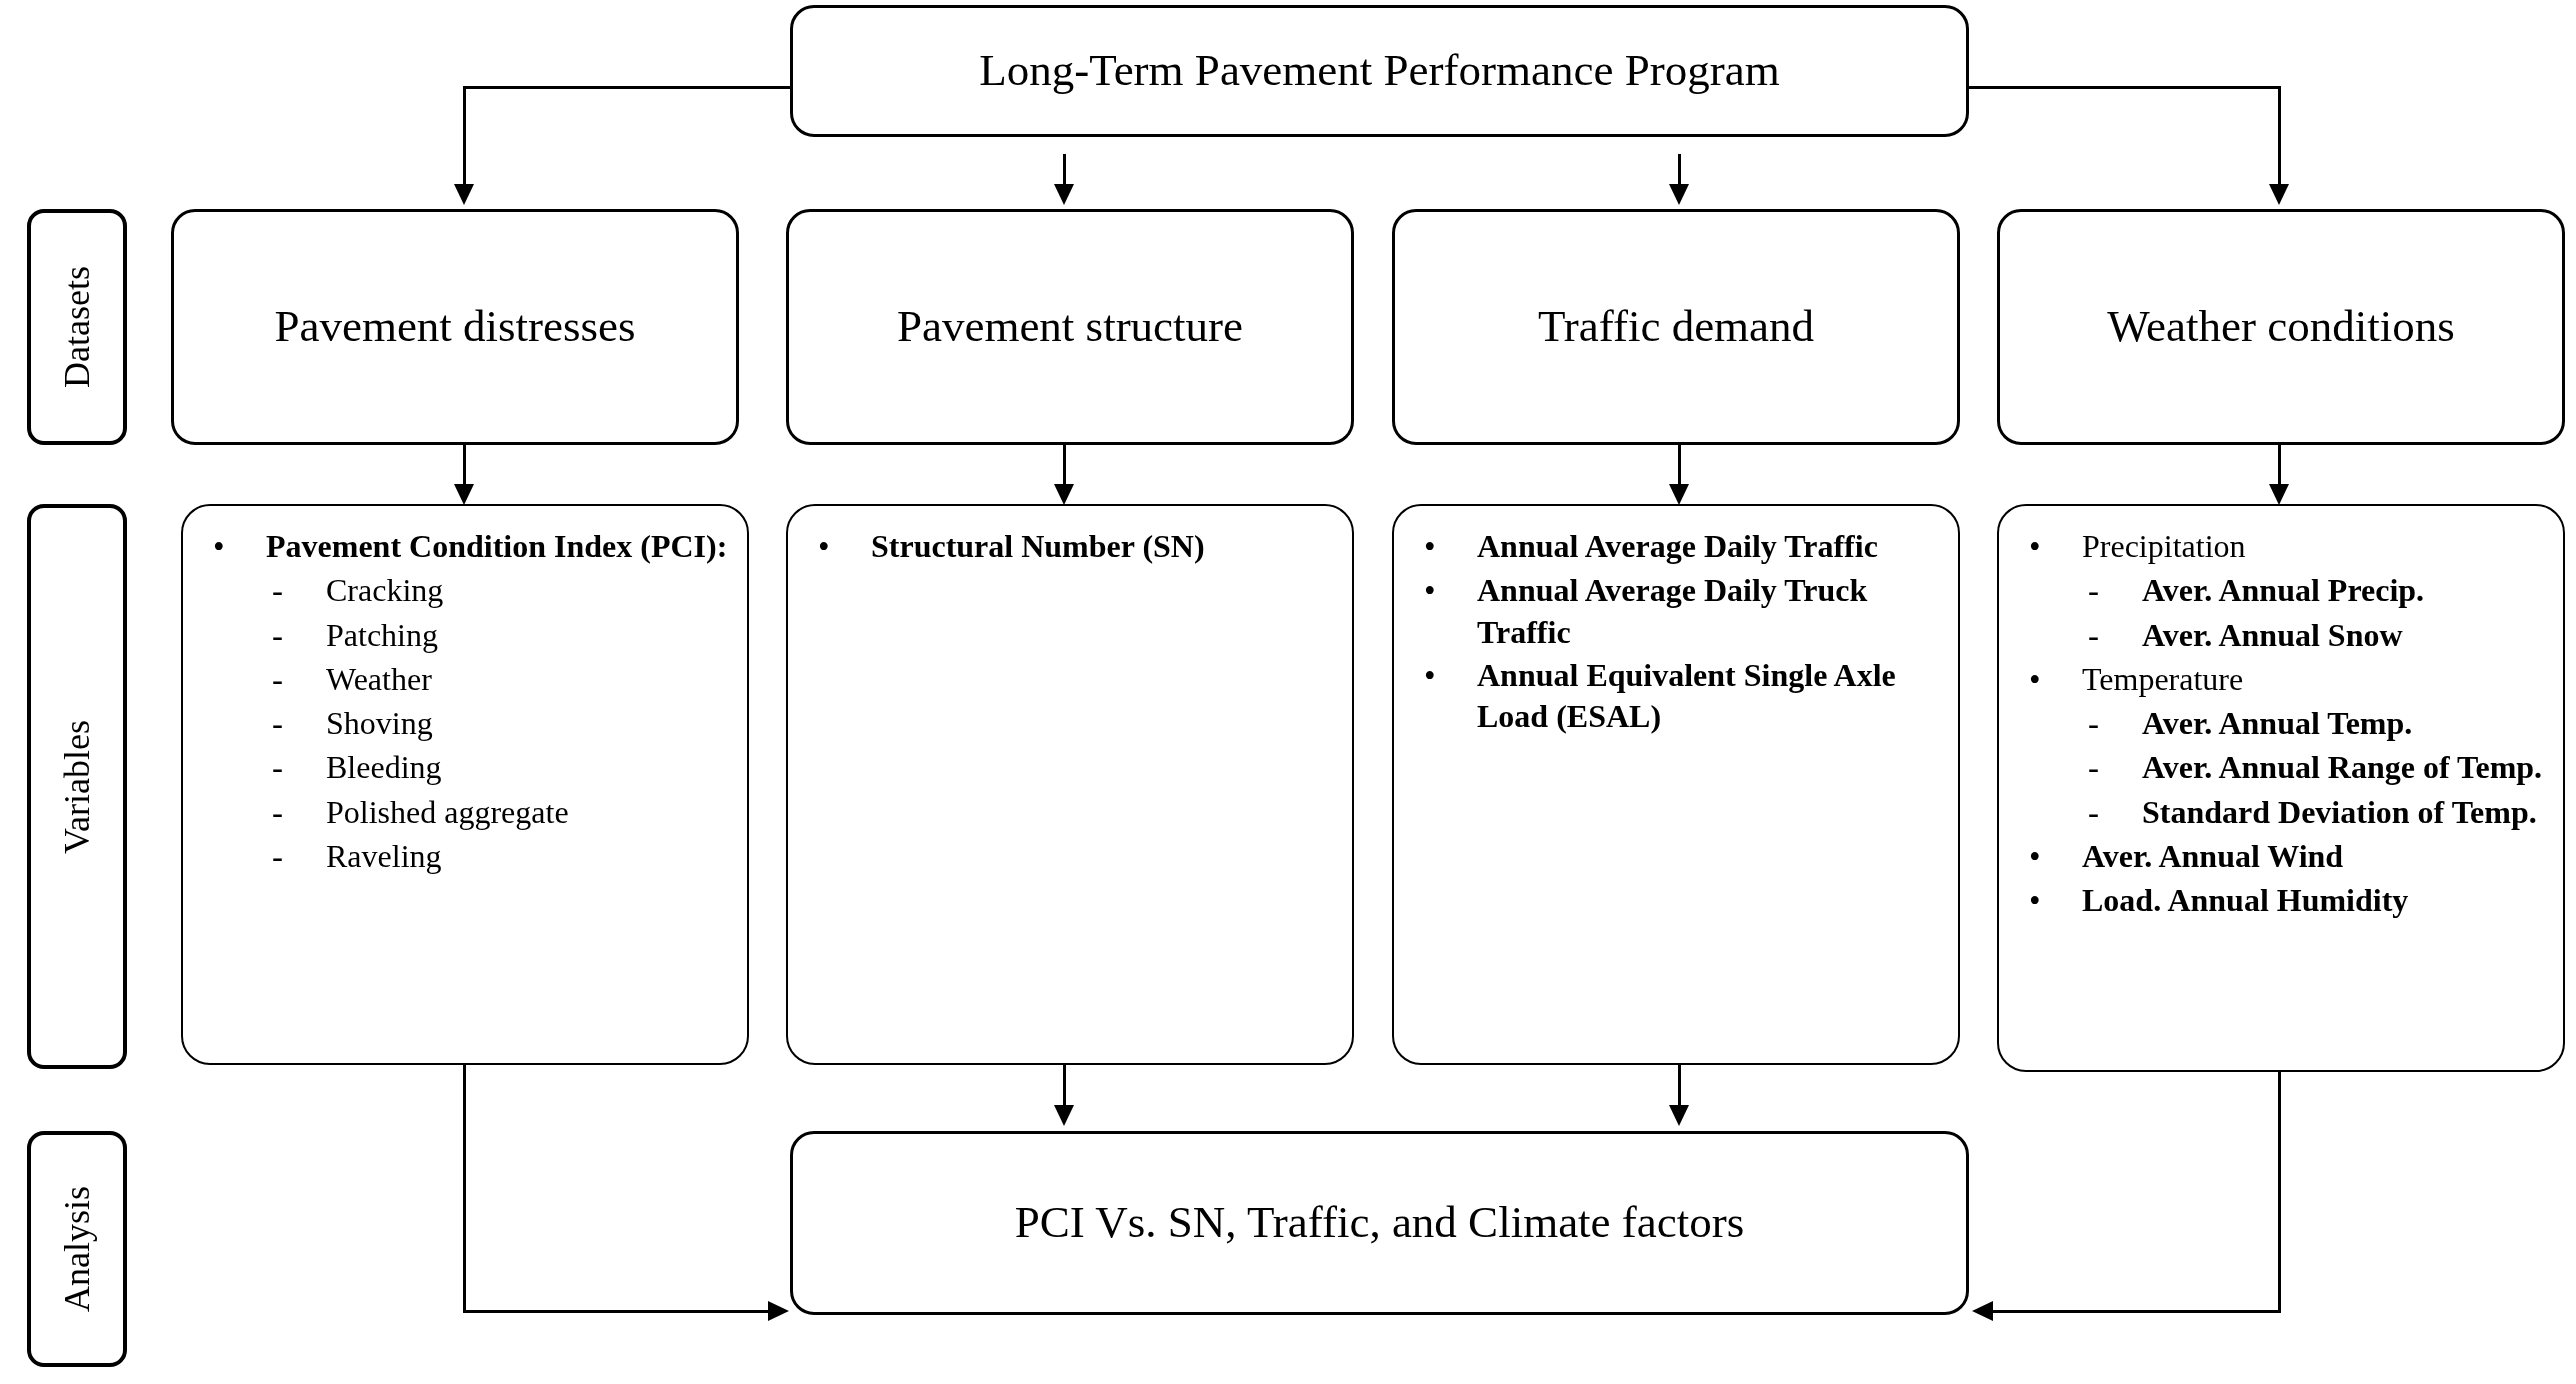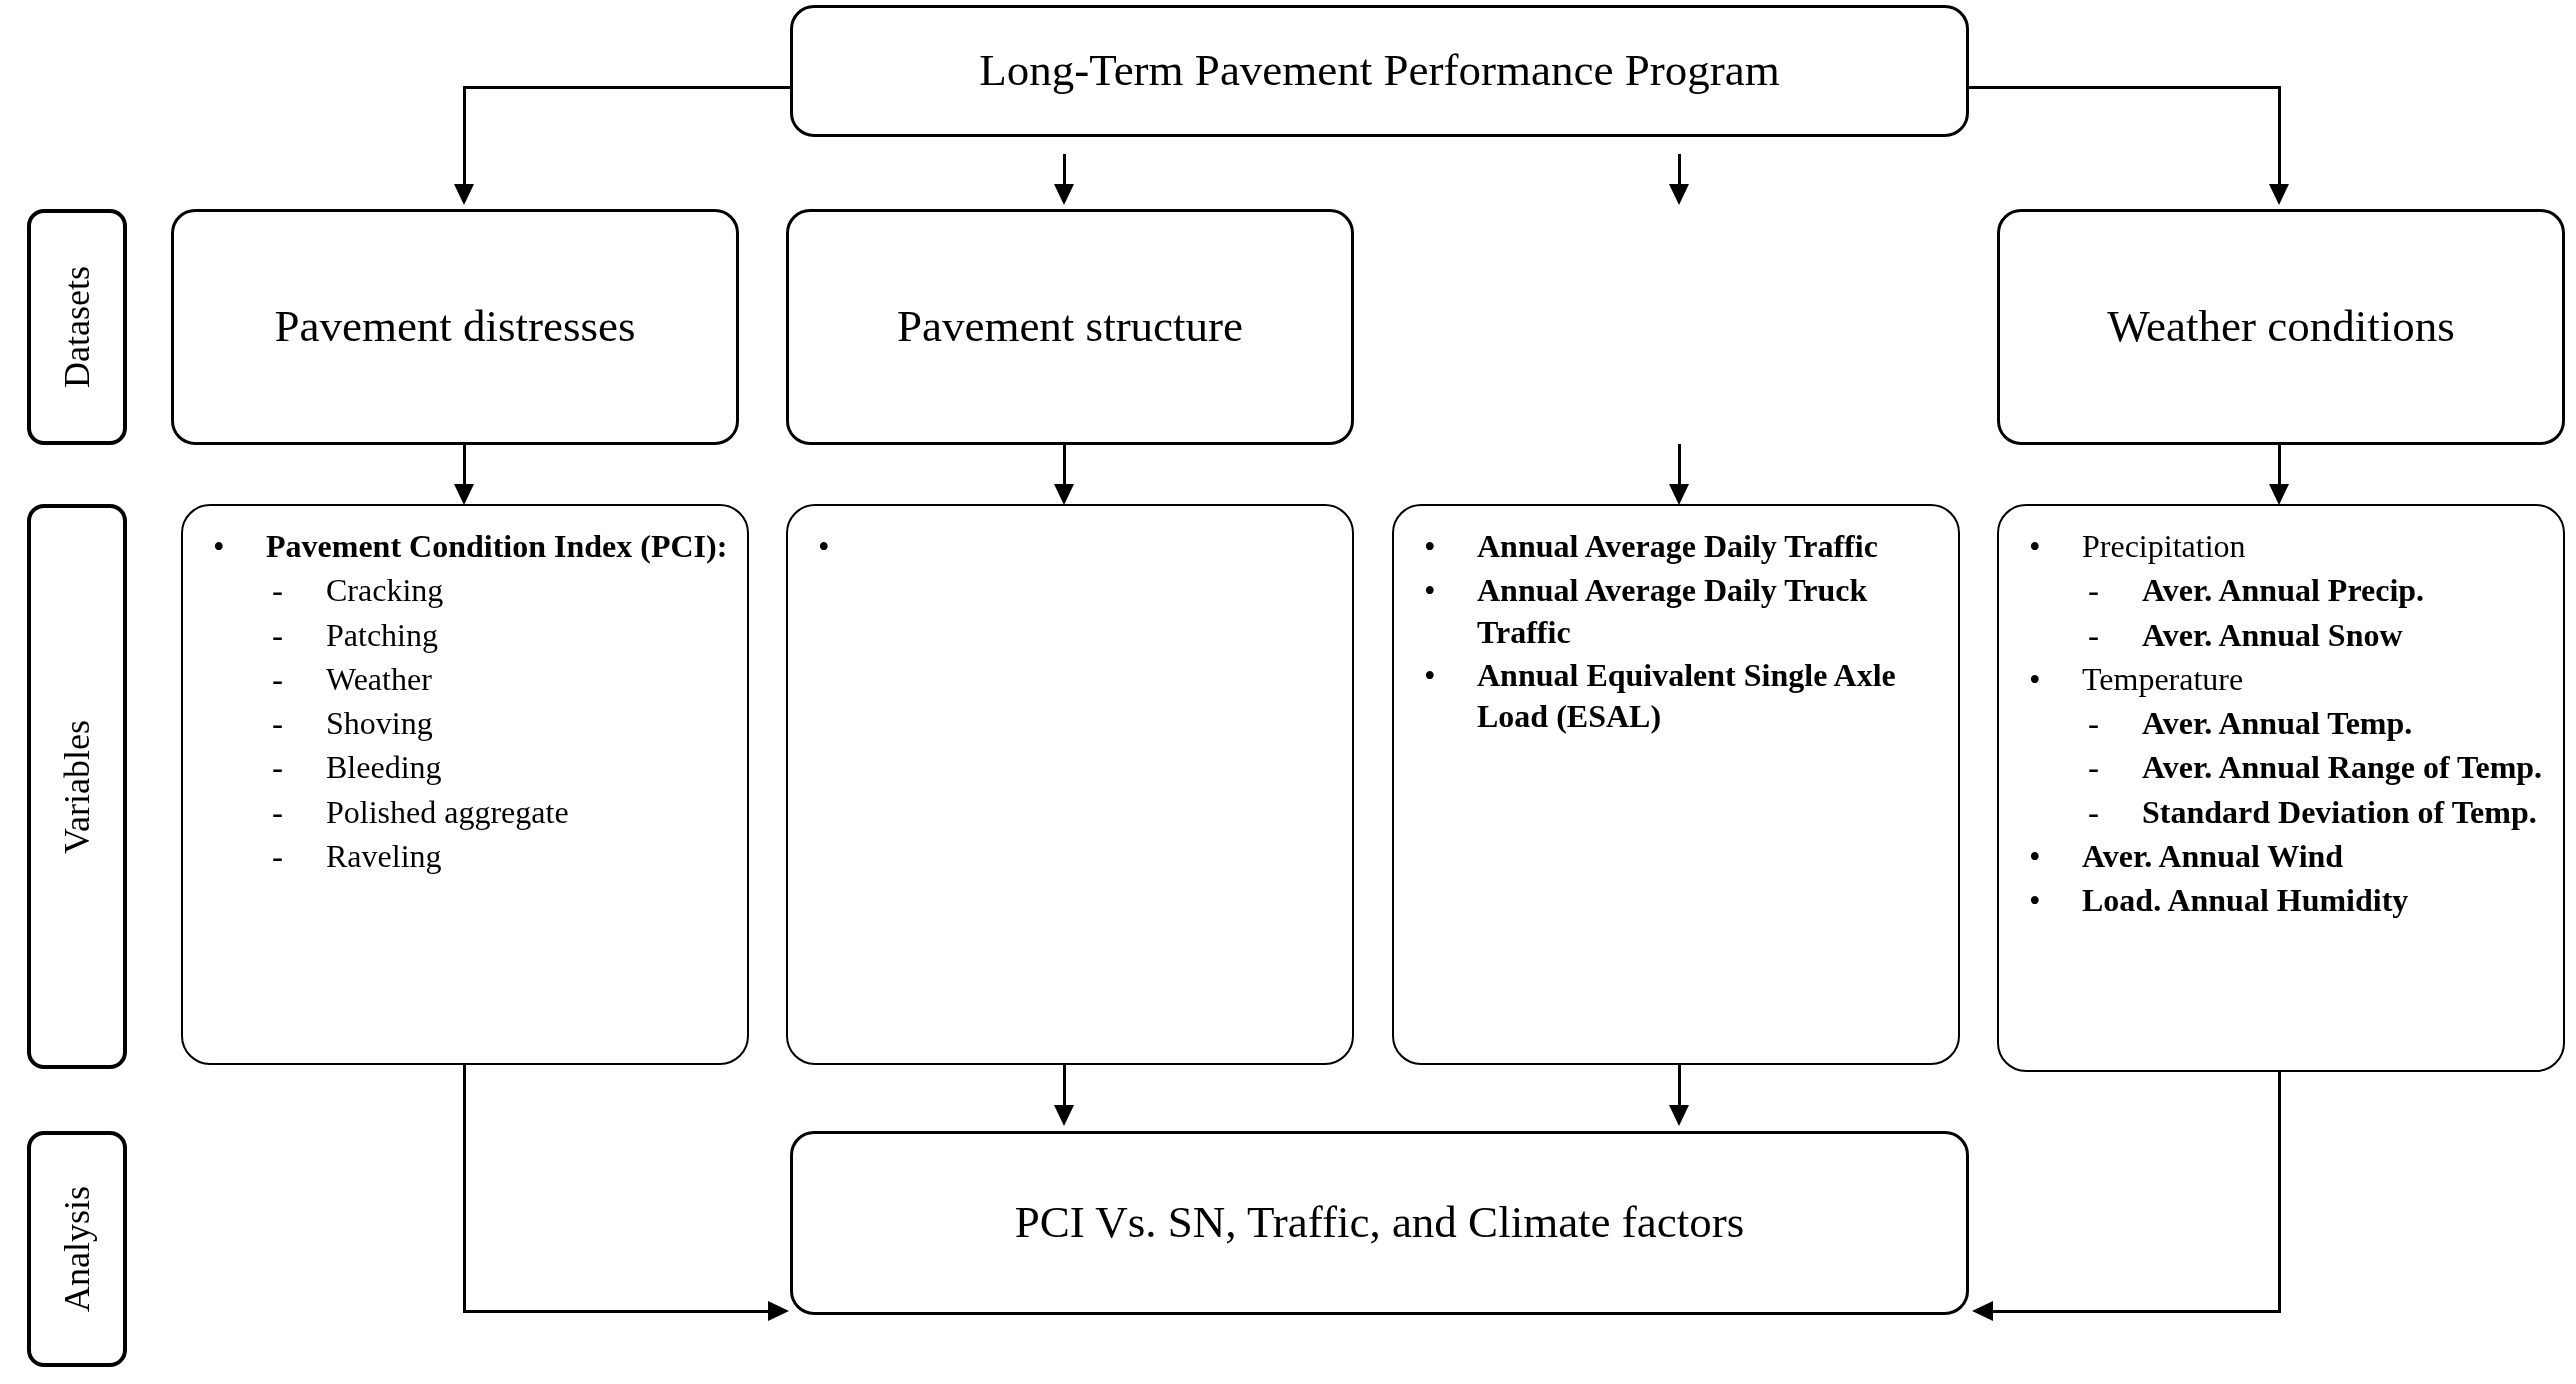--- a/index.html
+++ b/index.html
@@ -71,20 +71,23 @@
   <div class="vlabel" style="left:27px;top:1131px;width:100px;height:236px;">
     <span>Analysis</span>
   </div>
 
   <div class="rbox" style="left:171px;top:209px;width:568px;height:236px;">
     <div class="center-txt">Pavement distresses</div>
   </div>
   <div class="rbox" style="left:786px;top:209px;width:568px;height:236px;">
     <div class="center-txt">Pavement structure</div>
   </div>
+  <div class="rbox" style="left:1392px;top:209px;width:568px;height:236px;">
+    <div class="center-txt">Traffic demand</div>
+  </div>
   <div class="rbox" style="left:1997px;top:209px;width:568px;height:236px;">
     <div class="center-txt">Weather conditions</div>
   </div>
 
   <div class="ln vl" style="left:463px;top:444px;height:43px;"></div>
   <div class="arrow-d" style="left:454px;top:484px;"></div>
 
   <div class="ln vl" style="left:1063px;top:444px;height:43px;"></div>
   <div class="arrow-d" style="left:1054px;top:484px;"></div>
 
@@ -128,20 +131,21 @@
           <span class="mk">-</span>
           <span class="tx">Raveling</span>
         </div>
       </div>
   </div>
 
   <div class="varbox" style="left:786px;top:504px;width:568px;height:561px;">
     <div class="varlist">
         <div class="li lvl1 bold">
           <span class="mk">•</span>
+          <span class="tx">Structural Number (SN)</span>
         </div>
       </div>
   </div>
 
   <div class="varbox" style="left:1392px;top:504px;width:568px;height:561px;">
     <div class="varlist">
         <div class="li lvl1 bold">
           <span class="mk">•</span>
           <span class="tx">Annual Average Daily Traffic</span>
         </div>

